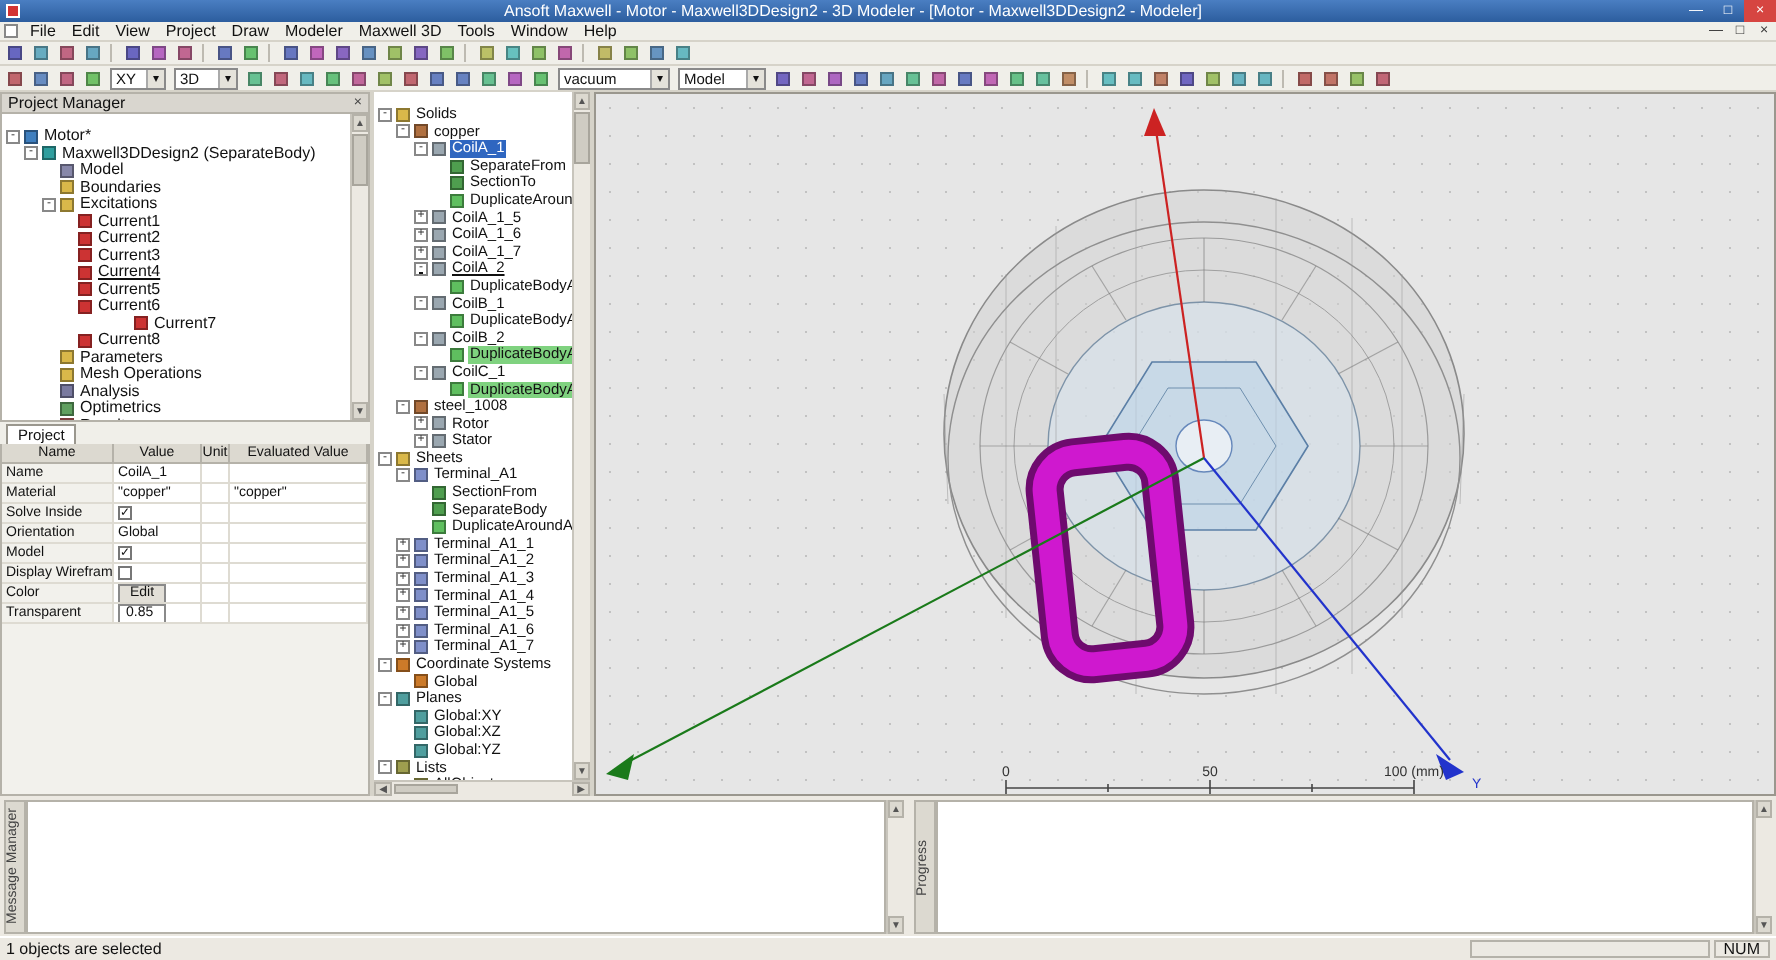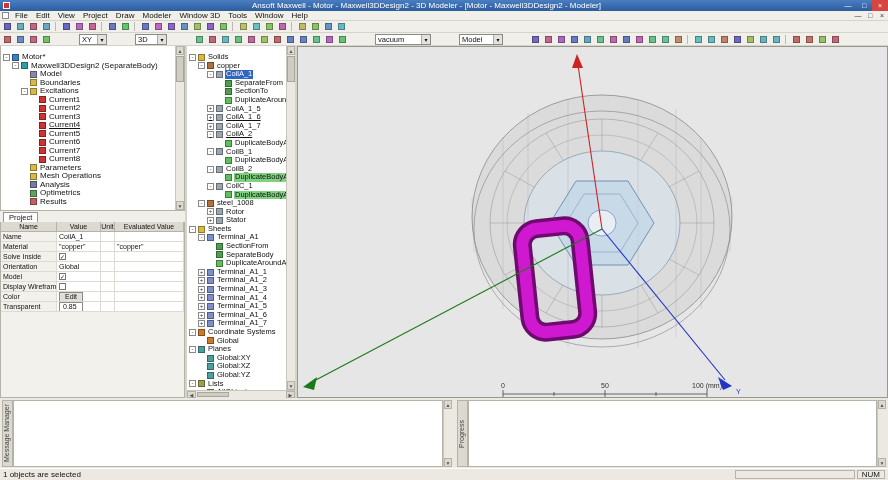--- a/index.html
+++ b/index.html
@@ -12,21 +12,21 @@
 .win-btn{width:16px;height:11px;display:flex;align-items:center;justify-content:center;font-size:7px;color:#fff;}
 .win-close{background:#d64541;}
 
 .menubar{height:10px;background:#f0efe9;border-bottom:1px solid #d6d3c9;display:flex;align-items:center;}
 .mdi-doc{width:7px;height:7px;background:#fff;border:1px solid #888;margin:0 2px;}
 .menu-item{padding:0 4px;line-height:10px;font-size:8px;}
 .mdi-controls{margin-left:auto;display:flex;}
 .mdi-btn{width:12px;text-align:center;font-size:7px;line-height:10px;color:#333;}
 
 .toolbar{display:flex;align-items:center;background:#f0efe9;border-bottom:1px solid #d6d3c9;padding:0 1px;}
-.tb1{height:12px;}.tb2{height:13px;gap:24px;}
+.tb1{height:12px;}.tb2{height:13px;}
 .tbtn{width:13px;height:12px;display:flex;align-items:center;justify-content:center;}
 .tbtn .glyph{width:7px;height:7px;border:1px solid rgba(0,0,0,.3);display:block;}
 .tsep{width:3px;height:9px;border-left:1px solid #bdbab1;margin:0 2px;display:inline-block;}
 .combo{height:11px;background:#fff;border:1px solid #8a8a8a;display:flex;align-items:center;font-size:7.5px;margin:0 2px;padding-left:2px;overflow:hidden;}
 .combo .carat{margin-left:auto;width:9px;height:100%;background:#e4e2da;border-left:1px solid #aaa;text-align:center;font-size:6px;line-height:10px;}
 .w-plane{width:28px;}.w-mode{width:32px;}.w-mat{width:56px;}.w-model{width:44px;}
 
 .main{display:flex;height:352px;}
 .leftcol{width:187px;display:flex;flex-direction:column;border-right:2px solid #d6d3c9;background:#f0efe9;}
 .panel{display:flex;flex-direction:column;}
@@ -95,21 +95,21 @@
 
 <div class="menubar">
   <span class="mdi-doc"></span>
   <span style="display:flex;">
       <span class="menu-item">File</span>
       <span class="menu-item">Edit</span>
       <span class="menu-item">View</span>
       <span class="menu-item">Project</span>
       <span class="menu-item">Draw</span>
       <span class="menu-item">Modeler</span>
-      <span class="menu-item">Window 3D</span>
+      <span class="menu-item">Maxwell 3D</span>
       <span class="menu-item">Tools</span>
       <span class="menu-item">Window</span>
       <span class="menu-item">Help</span>
     </span>
   <span class="mdi-controls">
     <span class="mdi-btn">—</span>
     <span class="mdi-btn">□</span>
     <span class="mdi-btn">×</span>
   </span>
 </div>
@@ -338,20 +338,24 @@
         <span class="glyph" style="background: rgb(193, 103, 118);"></span>
       </span>
     </span>
 </div>
 
 <div class="main">
 
   <div class="leftcol">
 
     <div class="panel pm">
+      <div class="panel-header">
+        <span>Project Manager</span>
+        <span class="panel-close">×</span>
+      </div>
       <div class="panel-body">
         <div class="tree">
             <div class="trow" style="padding-left: 2px;">
               <span class="exp box">-</span>
               <span class="ticon" style="background: rgb(63, 127, 191);"></span>
               <span class="tlabel">Motor*</span>
             </div>
             <div class="trow" style="padding-left: 11px;">
               <span class="exp box">-</span>
               <span class="ticon" style="background: rgb(46, 158, 158);"></span>
@@ -395,21 +399,21 @@
             <div class="trow" style="padding-left: 29px;">
               <span class="exp"></span>
               <span class="ticon" style="background: rgb(204, 51, 51);"></span>
               <span class="tlabel">Current5</span>
             </div>
             <div class="trow" style="padding-left: 29px;">
               <span class="exp"></span>
               <span class="ticon" style="background: rgb(204, 51, 51);"></span>
               <span class="tlabel">Current6</span>
             </div>
-            <div class="trow" style="padding-left: 29px;">
+            <div class="trow" style="padding-left: 29px; margin-left: 28px;">
               <span class="exp"></span>
               <span class="ticon" style="background: rgb(204, 51, 51);"></span>
               <span class="tlabel">Current7</span>
             </div>
             <div class="trow" style="padding-left: 29px;">
               <span class="exp"></span>
               <span class="ticon" style="background: rgb(204, 51, 51);"></span>
               <span class="tlabel">Current8</span>
             </div>
             <div class="trow" style="padding-left: 20px;">
@@ -551,21 +555,21 @@
           <div class="trow" style="padding-left: 29px;">
             <span class="exp"></span>
             <span class="ticon" style="background: rgb(95, 191, 95);"></span>
             <span class="tlabel">DuplicateAroundAxis</span>
           </div>
           <div class="trow" style="padding-left: 20px;">
             <span class="exp box">+</span>
             <span class="ticon" style="background: rgb(154, 167, 176);"></span>
             <span class="tlabel">CoilA_1_5</span>
           </div>
-          <div class="trow" style="padding-left: 20px; text-decoration: underline;">
+          <div class="trow" style="padding-left: 20px;">
             <span class="exp box">+</span>
             <span class="ticon" style="background: rgb(154, 167, 176);"></span>
             <span class="tlabel">CoilA_1_6</span>
           </div>
           <div class="trow" style="padding-left: 20px;">
             <span class="exp box">+</span>
             <span class="ticon" style="background: rgb(154, 167, 176);"></span>
             <span class="tlabel">CoilA_1_7</span>
           </div>
           <div class="trow" style="padding-left: 20px; text-decoration: underline;">

